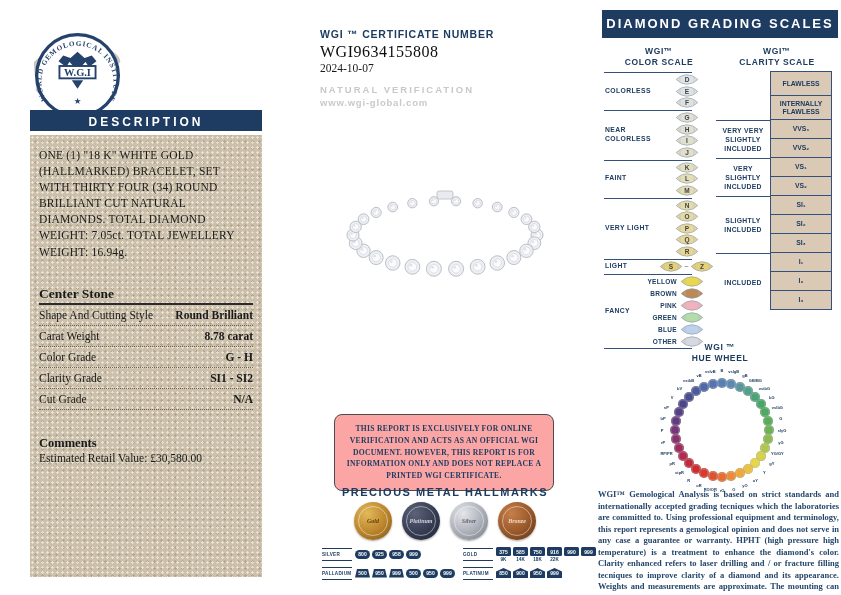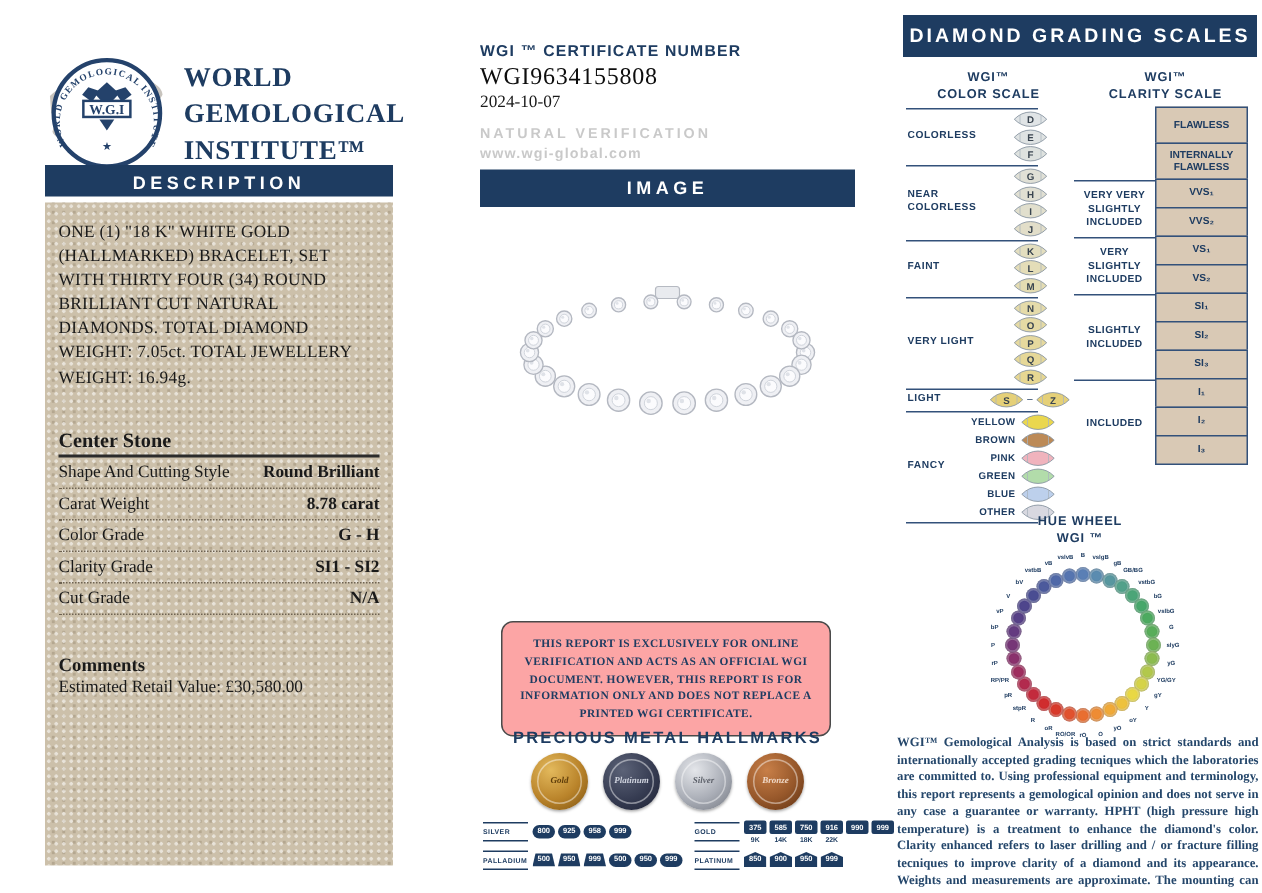--- a/index.html
+++ b/index.html
@@ -120,25 +120,20 @@
         <textPath href="#arcT" startOffset="3%">WORLD GEMOLOGICAL INSTITUTE</textPath>
       </text>
       <polygon points="50,25 60,34 50,45 40,34" fill="#24426b"></polygon>
       <polygon points="35,29 44,32 38,41 30,35" fill="#24426b"></polygon>
       <polygon points="65,29 70,35 62,41 56,32" fill="#24426b"></polygon>
       <rect x="31" y="40" width="38" height="13" fill="#ffffff" stroke="#24426b" stroke-width="2"></rect>
       <text x="50" y="50.5" text-anchor="middle" font-size="11" font-weight="bold" fill="#24426b">W.G.I</text>
       <polygon points="50,55 56,55 50,64 44,55" fill="#24426b"></polygon>
       <text x="50" y="80" text-anchor="middle" font-size="9" fill="#24426b">★</text>
     </svg>
-    <div class="org-title">
-      <div>WORLD</div>
-      <div>GEMOLOGICAL</div>
-      <div>INSTITUTE™</div>
-    </div>
   </div>
 
   <div class="bar desc-bar">DESCRIPTION</div>
 
   <div class="beige-panel">
     <p class="desc-text">ONE (1) "18 K" WHITE GOLD (HALLMARKED) BRACELET, SET WITH THIRTY FOUR (34) ROUND BRILLIANT CUT NATURAL DIAMONDS. TOTAL DIAMOND WEIGHT: 7.05ct. TOTAL JEWELLERY WEIGHT: 16.94g.</p>
     <div class="cs-title">Center Stone</div>
     <div id="cs-rows">
         <div class="cs-row">
           <span class="cs-rlabel">Shape And Cutting Style</span>
@@ -166,21 +161,20 @@
   </div>
 
   <div class="mid-header">
     <div class="cert-label">WGI ™ CERTIFICATE NUMBER</div>
     <div class="cert-number">WGI9634155808</div>
     <div class="cert-date">2024-10-07</div>
     <div class="online-verif">NATURAL VERIFICATION</div>
     <div class="website">www.wgi-global.com</div>
   </div>
 
-  <div class="bar image-bar">IMAGE</div>
 
   <svg id="bracelet-svg" width="230" height="104" viewBox="0 0 230 104">
       <rect x="107" y="8" width="16" height="8" rx="2" fill="#e9ebef" stroke="#b6bac2" stroke-width="0.8"></rect>
       <circle cx="207" cy="52" r="6.05" fill="#eff0f4" stroke="#b4b8c1" stroke-width="0.9"></circle>
       <circle cx="207" cy="52" r="3.5089999999999995" fill="#fbfbfd" stroke="#ccd0d8" stroke-width="0.6"></circle>
       <circle cx="205.79" cy="50.79" r="1.21" fill="#dfe2e8"></circle>
       <circle cx="204.32664720319679" cy="60.13673258577696" r="6.397007713216959" fill="#eff0f4" stroke="#b4b8c1" stroke-width="0.9"></circle>
       <circle cx="204.32664720319679" cy="60.13673258577696" r="3.710264473665836" fill="#fbfbfd" stroke="#ccd0d8" stroke-width="0.6"></circle>
       <circle cx="203.0472456605534" cy="58.85733104313357" r="1.2794015426433918" fill="#dfe2e8"></circle>
       <circle cx="196.46195436009532" cy="67.80058784948812" r="6.723848599463464" fill="#eff0f4" stroke="#b4b8c1" stroke-width="0.9"></circle>
@@ -579,22 +573,22 @@
               <div class="cl-box">I₂</div>
               <div class="cl-box">I₃</div>
             </div>
           </div>
         </div>
     </div>
   </div>
 
   <div class="hue-area">
     <div class="scale-head hue-head">
+      <div>WGI ™</div>
       <div>HUE WHEEL</div>
-      <div>WGI ™</div>
     </div>
     <div id="hue-canvas">
         <div class="hue-dot" style="left: 120px; top: 41px; background: rgb(90, 127, 181);"></div>
         <div class="hue-lbl" style="left: 120px; top: 28px;">B</div>
         <div class="hue-dot" style="left: 129.169px; top: 41.9031px; background: rgb(91, 140, 176);"></div>
         <div class="hue-lbl" style="left: 131.705px; top: 29.1529px;">vslgB</div>
         <div class="hue-dot" style="left: 137.986px; top: 44.5777px; background: rgb(88, 151, 159);"></div>
         <div class="hue-lbl" style="left: 142.961px; top: 32.5672px;">gB</div>
         <div class="hue-dot" style="left: 146.112px; top: 48.9209px; background: rgb(82, 161, 138);"></div>
         <div class="hue-lbl" style="left: 153.334px; top: 38.1118px;">GB/BG</div>

